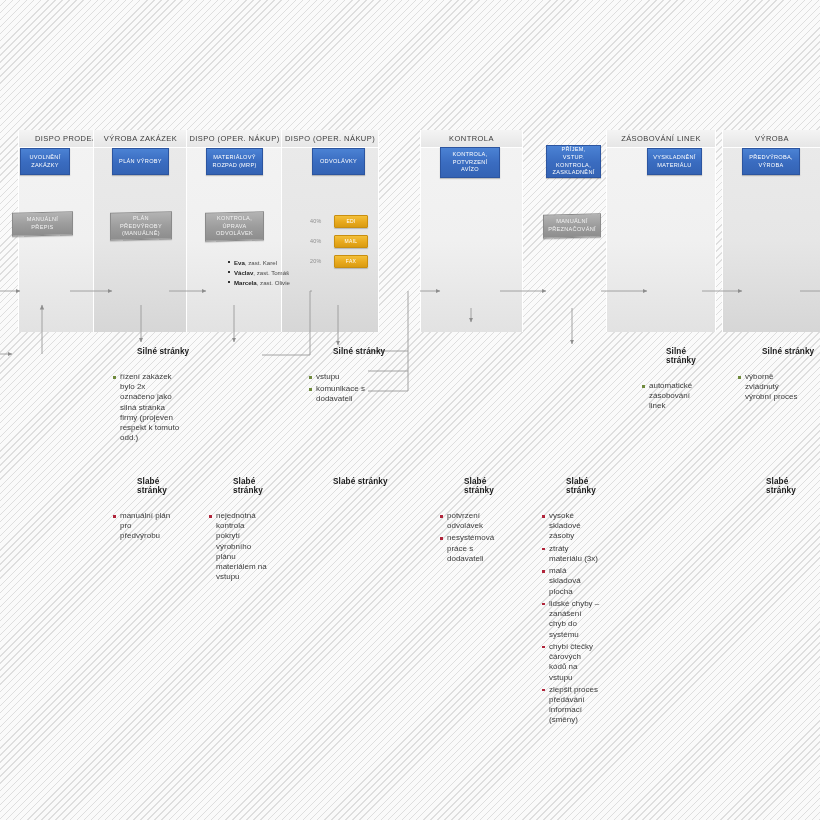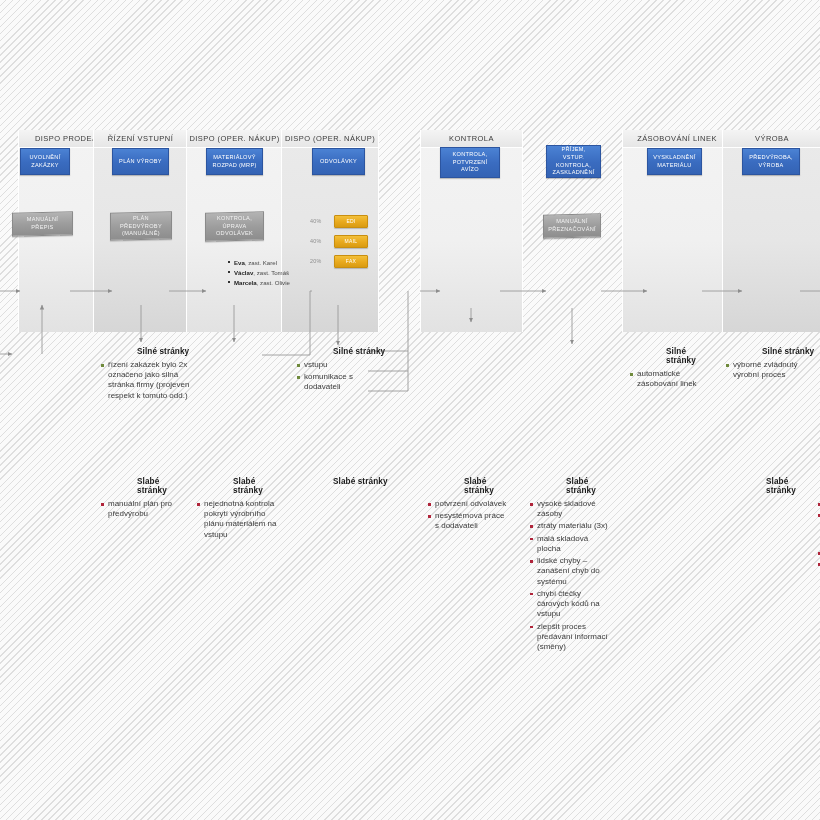--- a/index.html
+++ b/index.html
@@ -91,21 +91,21 @@
   }
   #names li{list-style:none;position:relative;padding-left:6px;white-space:nowrap;}
   #names li:before{content:"";position:absolute;left:0;top:3.2px;width:2px;height:2px;background:#333;}
   #names b{color:#1d1d1d;}
 
   
   .swot{position:absolute;}
   .swot h4{
     margin:0 0 3px 0;font-size:8.2px;letter-spacing:0.1px;color:#1a1a1a;font-weight:bold;padding-left:40px;
   }
-  .swot ul{margin:4px;padding:0;}
+  .swot ul{margin:16px;padding:0;}
   .swot li{
     list-style:none;position:relative;padding-left:7px;margin-bottom:2px;
     font-size:8px;line-height:1.28;color:#3b3b3b;
   }
   .swot li:before{
     content:"";position:absolute;left:0;top:4px;width:2.6px;height:2.6px;
   }
   .swot.strength li:before{background:#6f8a3c;}
   .swot.weak li:before{background:#b0243a;}
 </style>
@@ -117,21 +117,21 @@
 <div id="lanes">
 
   <div class="lane" style="left:0px;width:93px;margin-left:18px;">
     <div class="lane-head">
       <span>DISPO PRODEJ</span>
     </div>
   </div>
 
   <div class="lane alt" style="left:93px;width:93px;">
     <div class="lane-head">
-      <span>ŘÍZENÍ VSTUPNÍ</span>
+      <span>VÝROBA ZAKÁZEK</span>
     </div>
   </div>
 
   <div class="lane" style="left:186px;width:95px;">
     <div class="lane-head">
       <span>DISPO (OPER. NÁKUP)</span>
     </div>
   </div>
 
   <div class="lane alt" style="left:281px;width:96px;">
@@ -140,21 +140,21 @@
     </div>
   </div>
 
   <div class="lane" style="left:420px;width:101px;">
     <div class="lane-head">
       <span>KONTROLA</span>
     </div>
   </div>
 
 
-  <div class="lane" style="left:622px;width:100px;padding-left:8px;">
+  <div class="lane" style="left:606px;width:100px;padding-left:8px;">
     <div class="lane-head">
       <span>ZÁSOBOVÁNÍ LINEK</span>
     </div>
   </div>
 
   <div class="lane alt" style="left:722px;width:98px;">
     <div class="lane-head">
       <span>VÝROBA</span>
     </div>
   </div>

